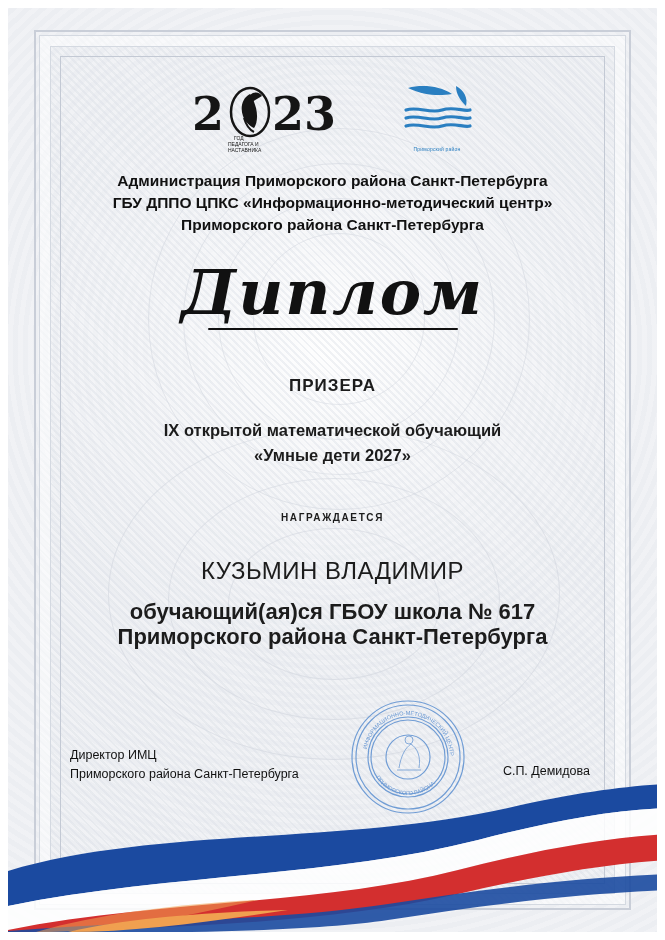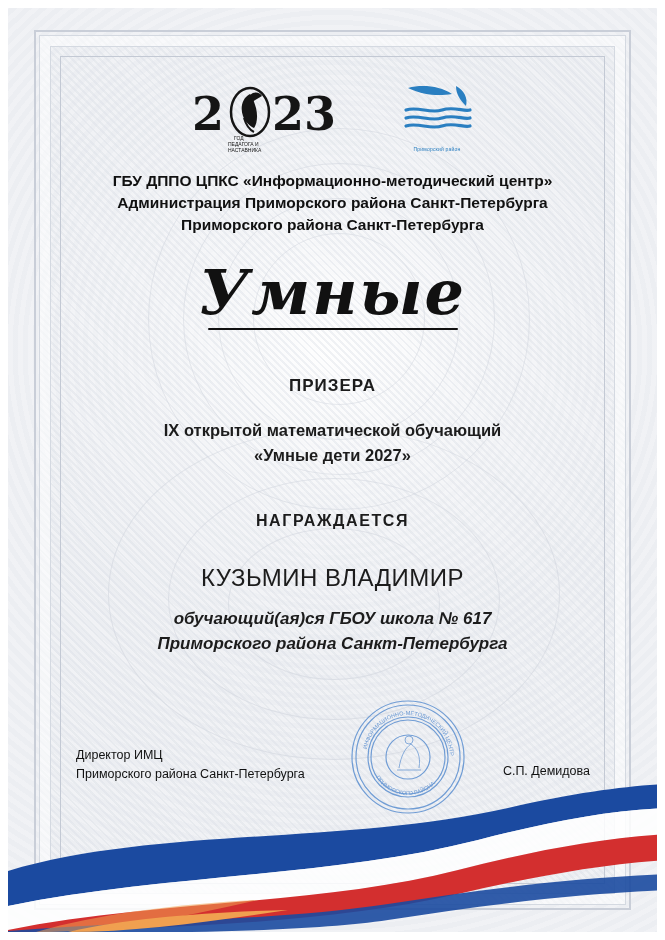--- a/index.html
+++ b/index.html
@@ -147,44 +147,43 @@
 
   .olympiad {
     margin-top: 22px;
     font-size: 16.5px;
     line-height: 25px;
     font-weight: 600;
   }
 
   .awarded {
     margin-top: 44px;
-    font-size: 16px;
+    font-size: 10px;
     font-weight: bold;
     letter-spacing: 1.6px;
   }
 
   .recipient {
     margin-top: 34px;
     font-size: 24px;
     font-weight: normal;
     letter-spacing: 0.5px;
   }
 
   .school {
     margin-top: 14px;
-    font-size: 17px;
+    font-size: 22px;
     line-height: 25px;
     font-weight: 600;
-    font-style: italic;
   }
 
   
   .sign-block {
     position: absolute;
-    left: 8px;
+    left: 2px;
     bottom: 92px;
     width: 300px;
     text-align: left;
     font-size: 12.5px;
     line-height: 19px;
     color: #111;
   }
   .sign-name {
     position: absolute;
     right: 7px;
@@ -260,26 +259,26 @@
             <path d="M56 4 C64 8 68 16 66 24 C60 18 56 12 56 4 Z" fill="#2a7fc1"></path>
             <path d="M6 28 C18 24 30 32 42 28 C54 24 64 30 70 28" stroke="#2a7fc1" stroke-width="3.2" fill="none" stroke-linecap="round"></path>
             <path d="M6 36 C18 32 30 40 42 36 C54 32 64 38 70 36" stroke="#2a7fc1" stroke-width="3.2" fill="none" stroke-linecap="round"></path>
             <path d="M6 44 C18 40 30 48 42 44 C54 40 64 46 70 44" stroke="#2a7fc1" stroke-width="3.2" fill="none" stroke-linecap="round"></path>
           </svg>
           <div class="logo-right-caption">Приморский район</div>
         </div>
       </div>
 
       <div class="org">
+        <div>Администрация Приморского района Санкт-Петербурга</div>
         <div>ГБУ ДППО ЦПКС «Информационно-методический центр»</div>
-        <div>Администрация Приморского района Санкт-Петербурга</div>
         <div>Приморского района Санкт-Петербурга</div>
       </div>
 
-      <div class="diploma-word">Умные</div>
+      <div class="diploma-word">Диплом</div>
       <div class="diploma-underline"></div>
 
       <div class="subtitle">ПРИЗЕРА</div>
 
       <div class="olympiad">
         <div>IX открытой математической обучающий</div>
         <div>«Умные дети 2027»</div>
       </div>
 
       <div class="awarded">НАГРАЖДАЕТСЯ</div>

